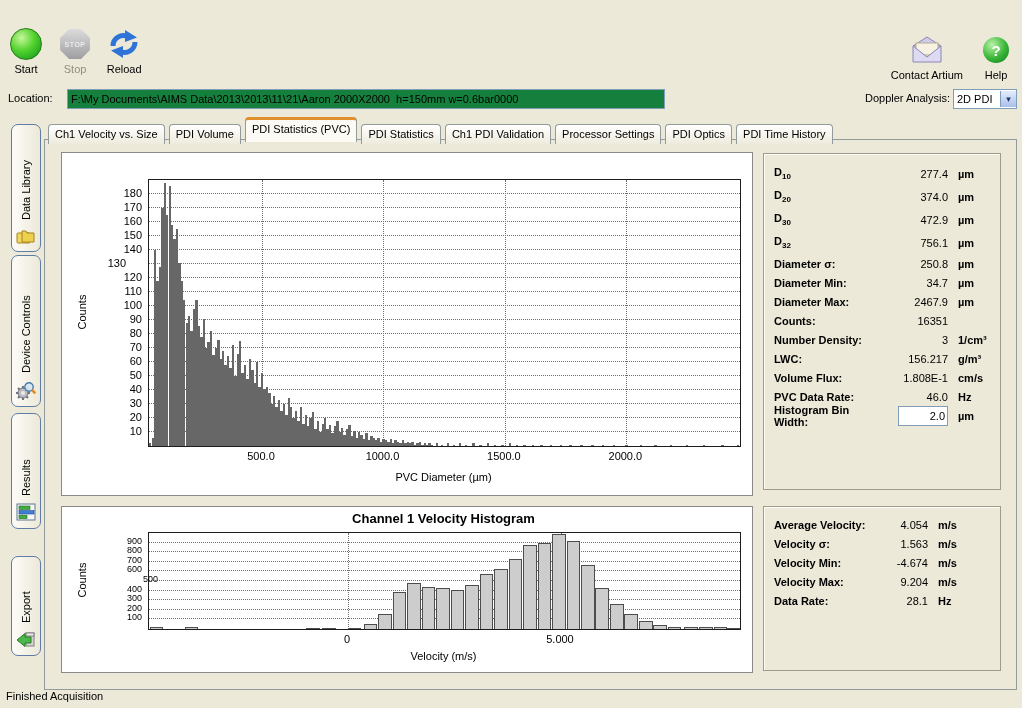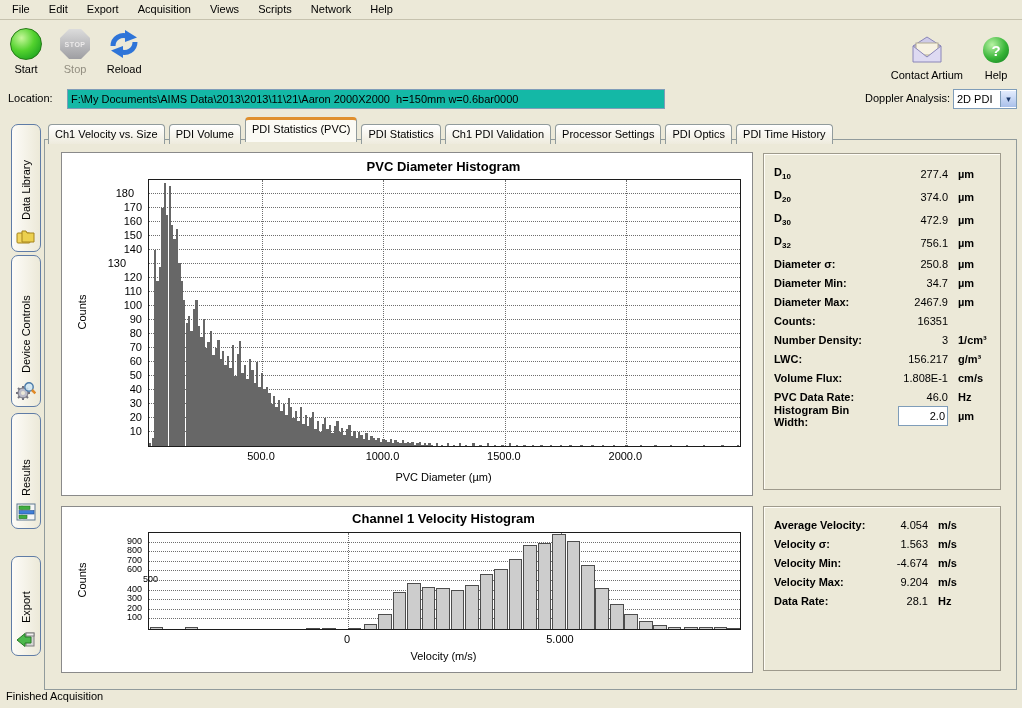--- a/index.html
+++ b/index.html
@@ -28,21 +28,21 @@
     display:flex;align-items:center;justify-content:center;color:#eceaea;
     font-size:7px;font-weight:bold;letter-spacing:.5px;}
   .help-sphere{width:26px;height:26px;border-radius:50%;
     background:radial-gradient(circle at 35% 30%, #b8f3a4, #37b437 55%, #107c20);
     display:flex;align-items:center;justify-content:center;color:#fff;font-weight:bold;font-size:15px;}
 
   
   .locrow{position:absolute;top:88px;left:0;right:0;height:24px;}
   .loclab{position:absolute;left:8px;top:4px;}
   .locinput{position:absolute;left:67px;top:1px;width:590px;height:16px;
-    border:1px solid #7f9db9;background:#14b8a6;font:11px "Liberation Sans","DejaVu Sans",sans-serif;
+    border:1px solid #7f9db9;background:#15803d;font:11px "Liberation Sans","DejaVu Sans",sans-serif;
     padding:1px 3px;white-space:pre;}
   .doplab{position:absolute;left:852px;top:4px;width:98px;text-align:right;}
   .dropdown{position:absolute;left:953px;top:1px;width:62px;height:18px;border:1px solid #7f9db9;
     background:#fff;display:flex;align-items:center;}
   .dropdown .ddval{flex:1;padding-left:3px;}
   .dropdown .ddbtn{width:15px;height:16px;background:linear-gradient(#e3ecfd,#a9c0ea);
     border-left:1px solid #7f9db9;display:flex;align-items:center;justify-content:center;
     font-size:9px;color:#1c3a6b;}
 
   
@@ -94,30 +94,20 @@
     font:11px "Liberation Sans","DejaVu Sans",sans-serif;margin-left:16px;}
 
   
   .statusbar{position:absolute;left:0;bottom:0;width:100%;height:18px;padding:3px 0 0 6px;}
 </style>
 </head>
 <body>
 
 <div class="app">
 
-  <div class="menubar">
-    <span>File</span>
-    <span>Edit</span>
-    <span>Export</span>
-    <span>Acquisition</span>
-    <span>Views</span>
-    <span>Scripts</span>
-    <span>Network</span>
-    <span>Help</span>
-  </div>
 
   <div class="toolbar">
     <div class="tbtn">
       <div class="ticon">
           <div class="start-circle"></div>
         </div>
       <div class="tlab">Start</div>
     </div>
     <div class="tbtn disabled">
       <div class="ticon">
@@ -214,21 +204,20 @@
     <span class="tab">PDI Statistics</span>
     <span class="tab">Ch1 PDI Validation</span>
     <span class="tab">Processor Settings</span>
     <span class="tab">PDI Optics</span>
     <span class="tab">PDI Time History</span>
   </div>
 
   <div class="content">
 
     <div class="chart-panel" data-chart="0" style="left:16px;top:12px;width:690px;height:342px;">
-      <div class="chart-title" style="top:6px;">PVC Diameter Histogram</div>
       <div class="ylab" style="top:159px;">Counts</div>
       <div class="plot" style="left:86px;top:26px;width:591px;height:266px;">
           <div class="hgrid" style="bottom: 14px;"></div>
           <div class="hgrid" style="bottom: 28px;"></div>
           <div class="hgrid" style="bottom: 42px;"></div>
           <div class="hgrid" style="bottom: 56px;"></div>
           <div class="hgrid" style="bottom: 70px;"></div>
           <div class="hgrid" style="bottom: 84px;"></div>
           <div class="hgrid" style="bottom: 98px;"></div>
           <div class="hgrid" style="bottom: 112px;"></div>
@@ -406,21 +395,21 @@
         <div class="ytick" style="top: 174px; left: 0px; width: 80px;">80</div>
         <div class="ytick" style="top: 160px; left: 0px; width: 80px;">90</div>
         <div class="ytick" style="top: 146px; left: 0px; width: 80px;">100</div>
         <div class="ytick" style="top: 132px; left: 0px; width: 80px;">110</div>
         <div class="ytick" style="top: 118px; left: 0px; width: 80px;">120</div>
         <div class="ytick" style="top: 104px; left: 0px; width: 64px;">130</div>
         <div class="ytick" style="top: 90px; left: 0px; width: 80px;">140</div>
         <div class="ytick" style="top: 76px; left: 0px; width: 80px;">150</div>
         <div class="ytick" style="top: 62px; left: 0px; width: 80px;">160</div>
         <div class="ytick" style="top: 48px; left: 0px; width: 80px;">170</div>
-        <div class="ytick" style="top: 34px; left: 0px; width: 72px;">180</div>
+        <div class="ytick" style="top: 34px; left: 0px; width: 80px;">180</div>
         <div class="xtick" style="left: 159.017px; top: 297px;">500.0</div>
         <div class="xtick" style="left: 280.462px; top: 297px;">1000.0</div>
         <div class="xtick" style="left: 401.907px; top: 297px;">1500.0</div>
         <div class="xtick" style="left: 523.352px; top: 297px;">2000.0</div>
       </div>
 
     <div class="stats-panel" style="left:718px;top:13px;width:238px;height:337px;" id="pvcStats">
         <div class="srow dsub">
           <span class="slab">D<sub>10</sub></span>
           <span class="sval">277.4</span>

